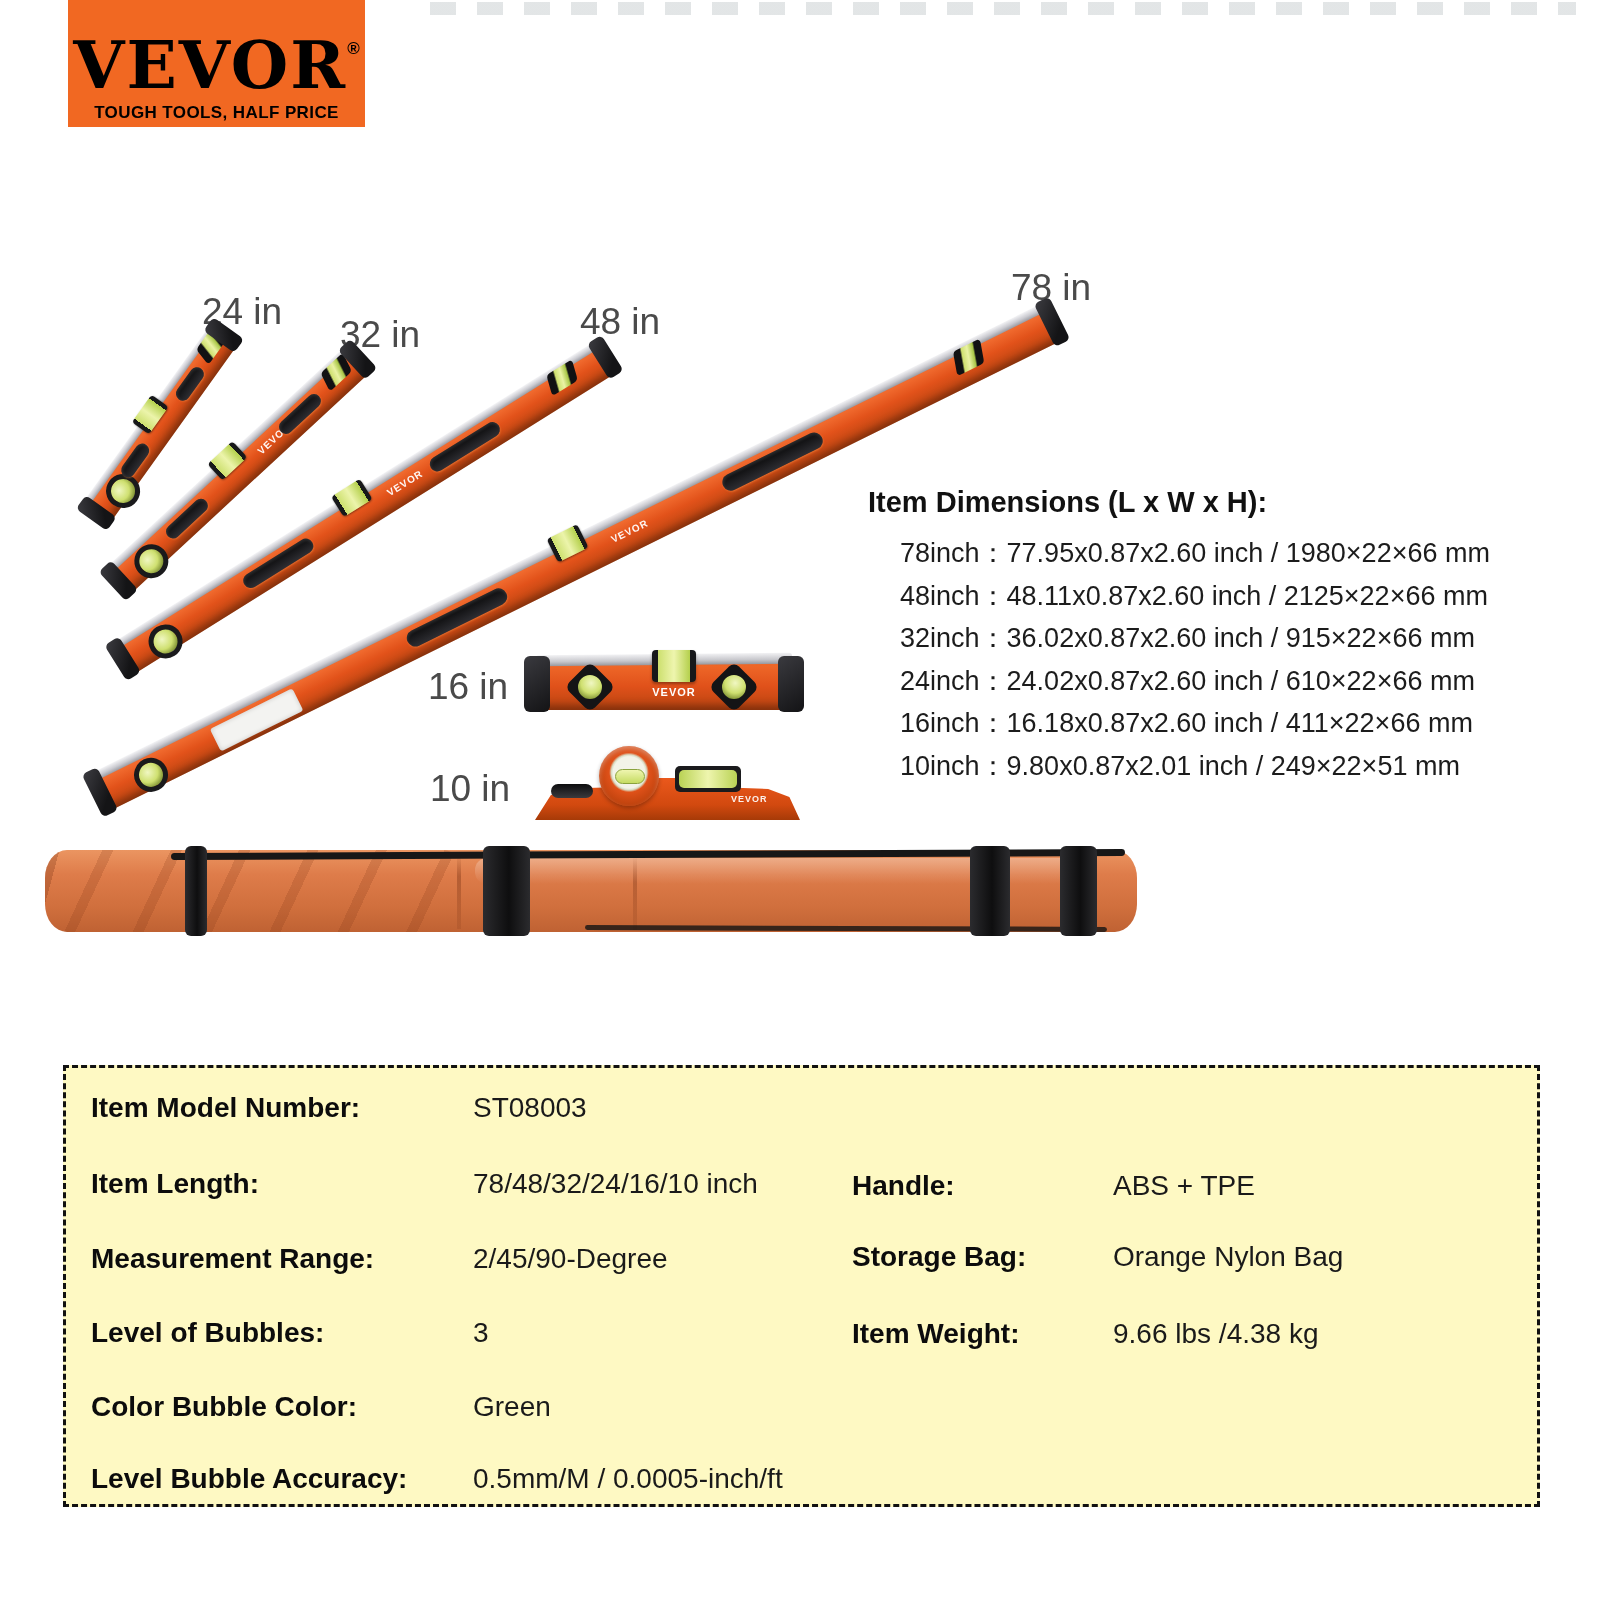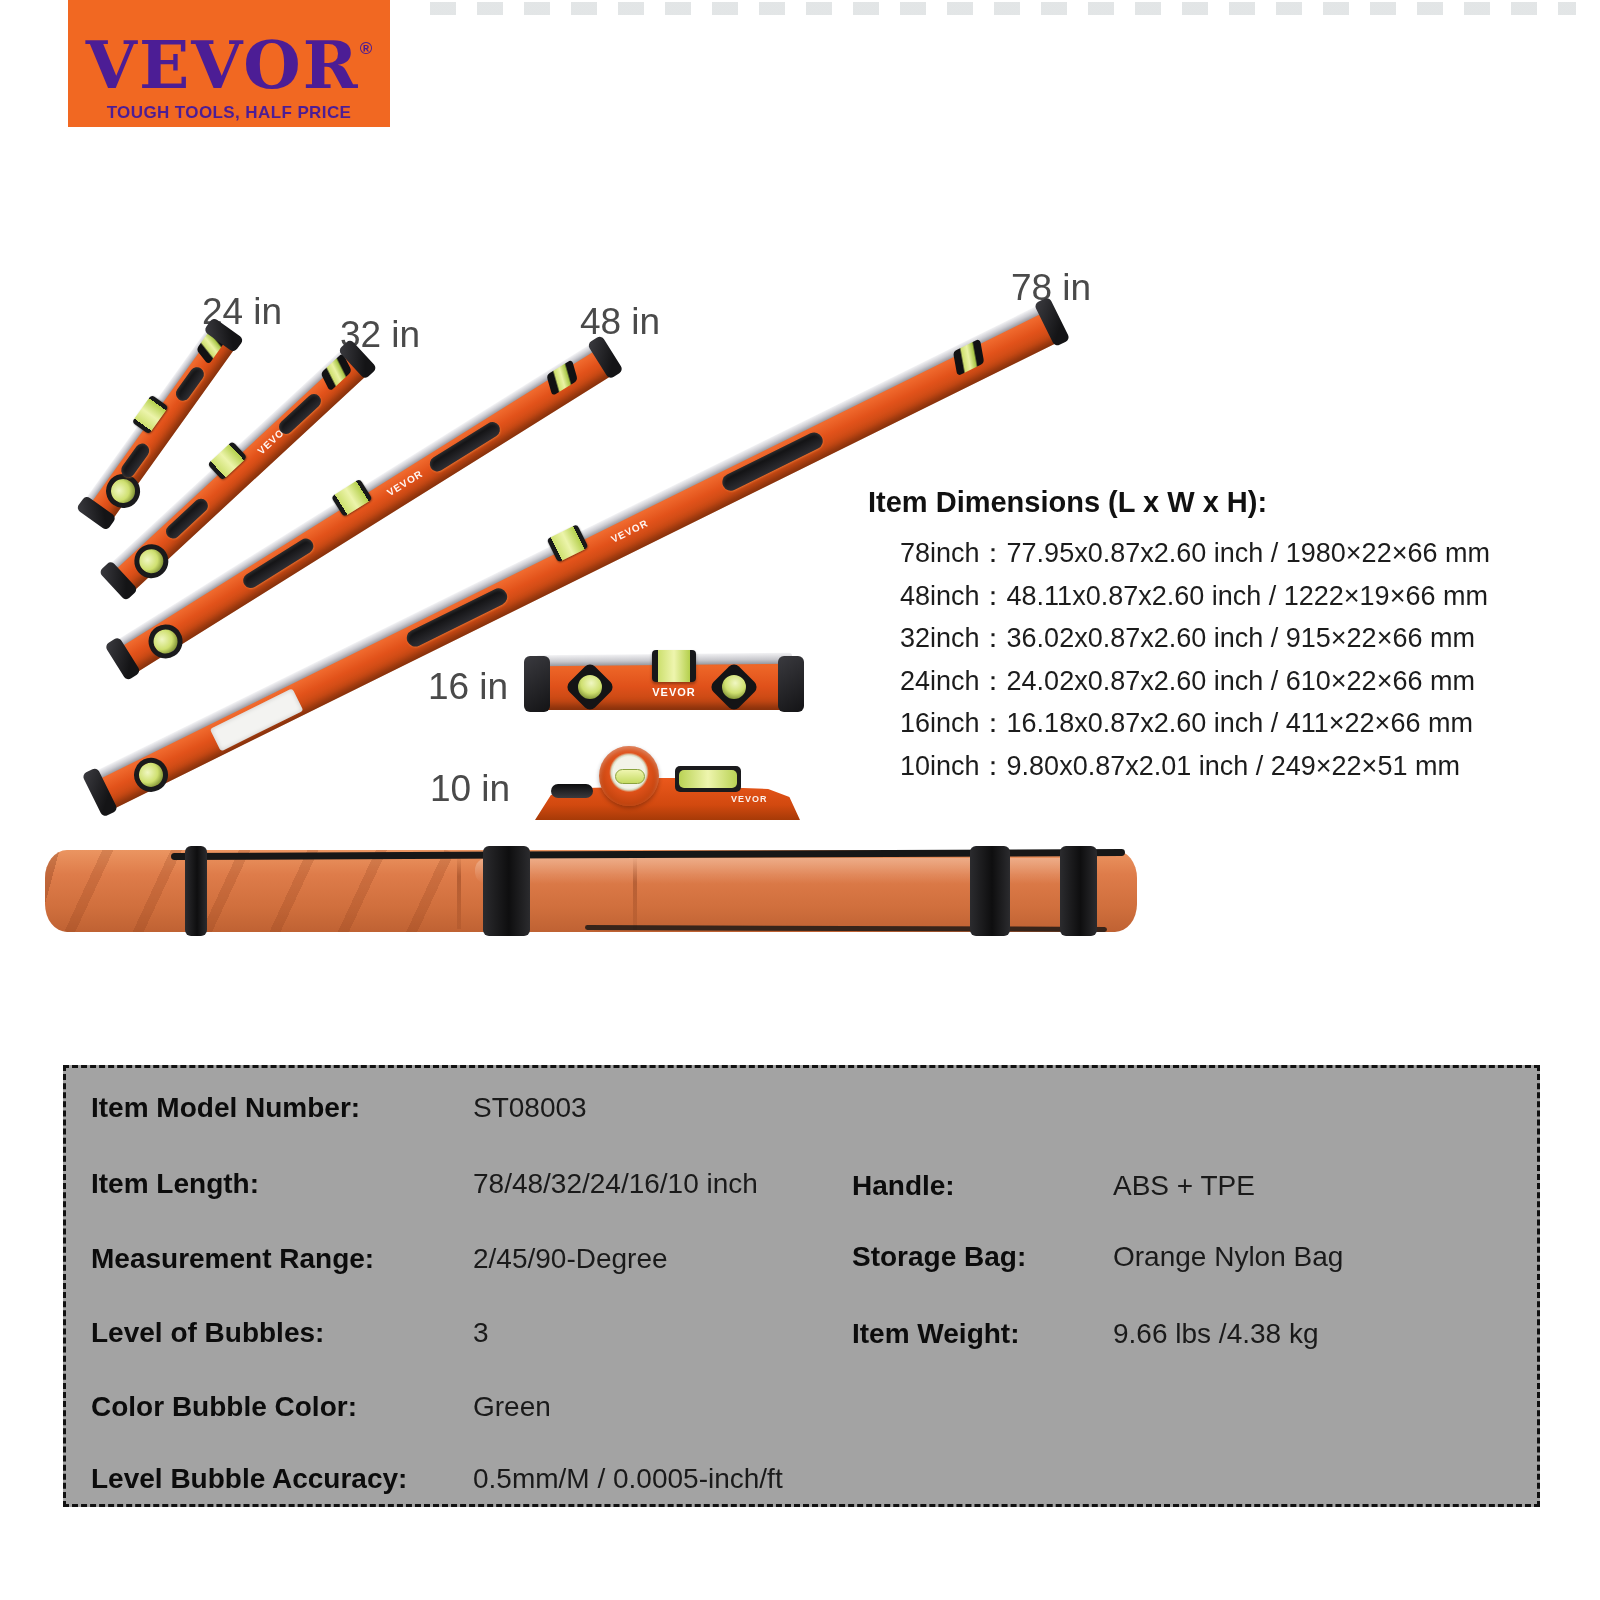--- a/index.html
+++ b/index.html
@@ -4,22 +4,22 @@
 <style>
   html,body { margin:0; padding:0; background:#ffffff; }
   .canvas { position:relative; width:1600px; height:1600px; background:#ffffff; overflow:hidden;
             font-family:"Liberation Sans", sans-serif; }
 
   
   .top-noise { position:absolute; left:430px; right:24px; top:2px; height:13px;
     background:repeating-linear-gradient(90deg, rgba(198,204,206,.5) 0 26px, rgba(255,255,255,0) 26px 47px); }
 
   
-  .logo { position:absolute; left:68px; top:0; width:322px; height:127px; background:#f16822;
-          color:#4c1d95; text-align:center; }
+  .logo { position:absolute; left:68px; top:0; width:297px; height:127px; background:#f16822;
+          color:#000000; text-align:center; }
   .logo-name { font-family:"DejaVu Serif", serif; font-weight:bold; font-size:66px; line-height:66px;
                letter-spacing:2px; margin-top:16px; }
   .logo-reg { font-family:"Liberation Sans", sans-serif; font-size:17px; font-weight:bold;
               vertical-align:34px; letter-spacing:0; }
   .logo-tagline { font-size:17px; font-weight:bold; letter-spacing:.4px; margin-top:5px; }
 
   
   .size-label { position:absolute; width:140px; text-align:center; color:#4a4a4a; font-size:37px; line-height:38px; }
 
   
@@ -120,21 +120,21 @@
 
   
   .dims { position:absolute; left:868px; top:487px; color:#1c1c1c; }
   .dims-title { font-size:29px; line-height:30px; font-weight:bold; color:#111; }
   .dims-rows { margin-top:15px; }
   .dim-row { display:flex; font-size:27px; height:42.6px; line-height:42.6px; white-space:nowrap;margin-left:32px; }
   .dim-label { flex:0 0 94px; }
 
   
   .spec-box { position:absolute; left:63px; top:1065px; width:1471px; height:436px;
-        border:3px dashed #111; background:#a3a3a3; }
+        border:3px dashed #111; background:#fef9c3; }
   .spec-row { position:absolute; display:flex; font-size:28px; line-height:36px; white-space:nowrap; color:#1a1a1a; }
   .spec-label { font-weight:bold; color:#0c0c0c; }
   .spec-row.lcol { left:25px; }  .spec-row.lcol .spec-label { flex:0 0 382px; }
   .spec-row.rcol { left:786px; } .spec-row.rcol .spec-label { flex:0 0 261px; }
   .lr0 { top:22px; } .lr1 { top:98px; } .lr2 { top:173px; } .lr3 { top:247px; } .lr4 { top:321px; } .lr5 { top:393px; }
   .rr0 { top:27px; } .rr1 { top:100px; } .rr2 { top:171px; } .rr3 { top:248px; }
 </style>
 </head>
 <body>
 
@@ -249,21 +249,21 @@
 
   <div class="dims">
     <div class="dims-title">Item Dimensions (L x W x H):</div>
     <div class="dims-rows">
       <div class="dim-row">
           <span class="dim-label">78inch：</span>
           <span>77.95x0.87x2.60 inch / 1980×22×66 mm</span>
         </div>
       <div class="dim-row">
           <span class="dim-label">48inch：</span>
-          <span>48.11x0.87x2.60 inch / 1222×19×66 mm</span>
+          <span>48.11x0.87x2.60 inch / 2125×22×66 mm</span>
         </div>
       <div class="dim-row">
           <span class="dim-label">32inch：</span>
           <span>36.02x0.87x2.60 inch / 915×22×66 mm</span>
         </div>
       <div class="dim-row">
           <span class="dim-label">24inch：</span>
           <span>24.02x0.87x2.60 inch / 610×22×66 mm</span>
         </div>
       <div class="dim-row">

